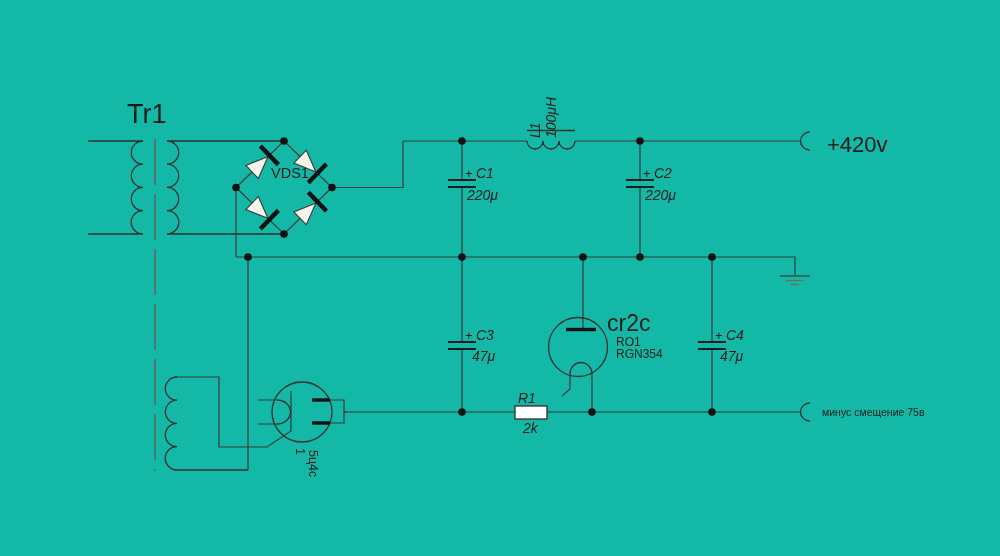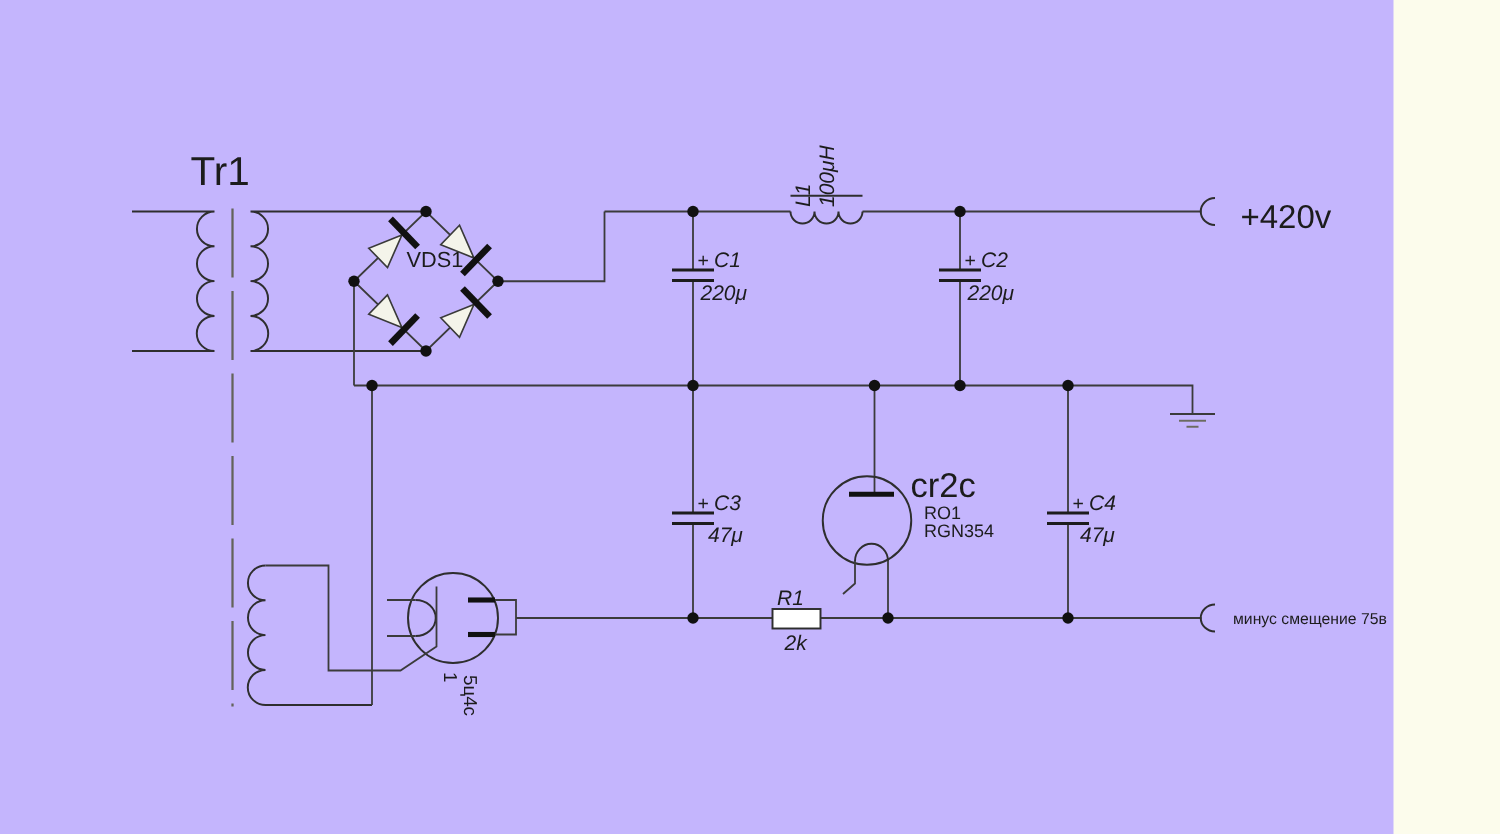--- a/index.html
+++ b/index.html
@@ -1,17 +1,17 @@
 <!DOCTYPE html>
 <html><head>
 <meta charset="utf-8">
 <style>
   html,body{margin:0;padding:0;}
   body{background:#fcfcec;font-family:"Liberation Sans",sans-serif;}
-  .page{position:relative;width:929px;height:556px;background:#c4b5fd;overflow:hidden;}
+  .page{position:relative;width:1000px;height:556px;background:#14b8a6;overflow:hidden;}
   svg{display:block;}
   text{fill:#1c1c1c;font-family:"Liberation Sans",sans-serif;}
   .ital{font-style:italic;}
   .wire{stroke:#3b3b3b;stroke-width:1.2;fill:none;}
   .comp{stroke:#2e2e2e;stroke-width:1.3;fill:none;}
   .plate{stroke:#1d1d1d;stroke-width:2;fill:none;}
   .bar{stroke:#111;stroke-width:3.4;fill:none;}
   .dbar{stroke:#111;stroke-width:4.4;fill:none;}
   .tri{fill:#f4f4ea;stroke:#3a3a3a;stroke-width:1.1;}
   .dot{fill:#111;stroke:none;}

